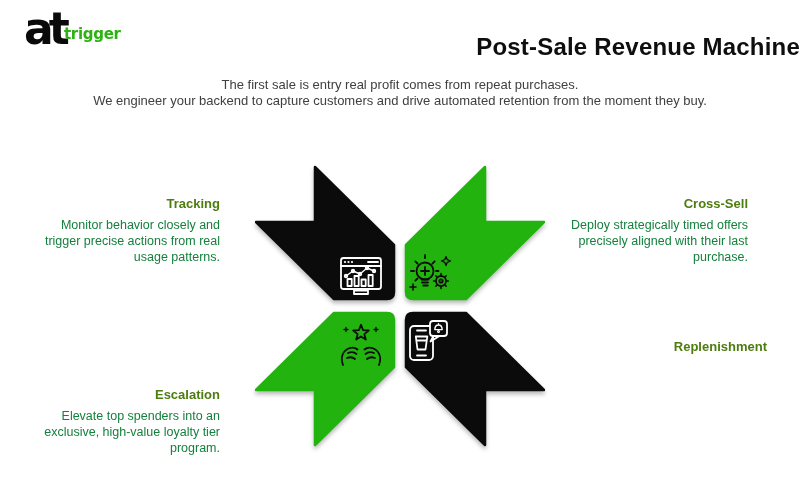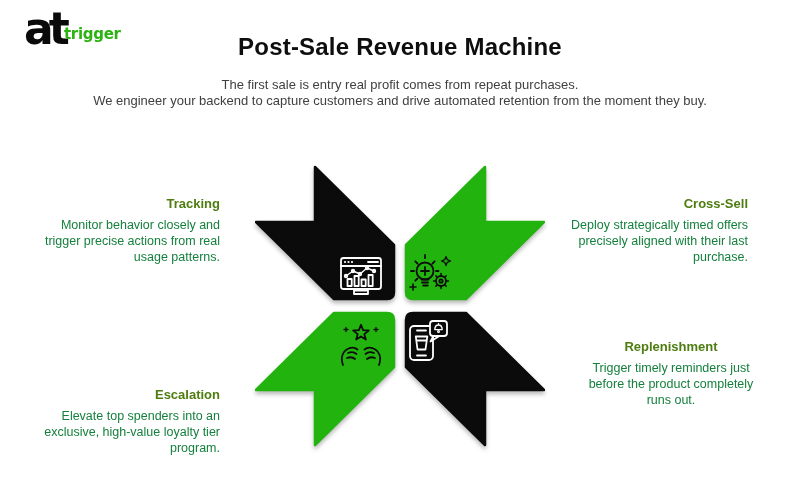--- a/index.html
+++ b/index.html
@@ -25,36 +25,36 @@
   .logo-digital {
     position: absolute; left: 40px; top: 19px;
     font-family: "DejaVu Sans", sans-serif;
     font-size: 15px; font-weight: 700; letter-spacing: -0.3px;
     color: #2cb312;
   }
 
   
   .title {
     position: absolute; top: 33px; left: 0; width: 800px;
-    text-align: center; font-size: 24px; font-weight: 700;
+    text-align: right; font-size: 24px; font-weight: 700;
     letter-spacing: 0.2px; color: #0e0e0e;
   }
   .subtitle {
     position: absolute; top: 77px; left: 0; width: 800px;
     text-align: center; font-size: 13px; line-height: 16px; color: #404040;
   }
 
   
   .qblock { position: absolute; width: 192px; }
   .qblock .q-title { font-size: 13px; font-weight: 700; color: #4d7c0f; margin-bottom: 6px; }
   .qblock .q-desc  { font-size: 12.5px; line-height: 16px; color: #15803d; white-space: pre-line; }
   .q-tl { left: 28px;  top: 196px; text-align: right; }
   .q-tr { left: 556px; top: 196px; text-align: right;  }
   .q-bl { left: 28px;  top: 339px; text-align: right; margin-top: 48px; }
-  .q-br { left: 575px; top: 339px; text-align: center;  }
+  .q-br { left: 575px; top: 339px; text-align: right;  }
 
   
   .arrows-svg {
     position: absolute; left: 255px; top: 161px;
     width: 290px; height: 290px;
     filter: drop-shadow(0 3px 2px rgba(0,0,0,0.28));
   }
   .arrow-path { stroke-width: 2.5; stroke-linejoin: round; }
   .icon-g { fill: none; stroke-width: 1.8; stroke-linecap: round; stroke-linejoin: round; }
 </style>
@@ -87,23 +87,20 @@
 purchase.</div>
   </div>
   <div class="qblock q-bl">
     <div class="q-title">Escalation</div>
     <div class="q-desc">Elevate top spenders into an
 exclusive, high-value loyalty tier
 program.</div>
   </div>
   <div class="qblock q-br">
     <div class="q-title">Replenishment</div>
-    <div class="q-desc">Trigger timely reminders just
-before the product completely
-runs out.</div>
   </div>
 
   <svg class="arrows-svg" viewBox="0 0 290 290">
 
     <path class="arrow-path" d="M60,6 L139,84 L139,131 Q139,138 132,138 L79,138 L1,61 L60,61 Z" stroke="#0b0b0b" fill="#0b0b0b"></path>
     <path class="arrow-path" transform="translate(290,0) scale(-1,1)" d="M60,6 L139,84 L139,131 Q139,138 132,138 L79,138 L1,61 L60,61 Z" stroke="#22b30e" fill="#22b30e"></path>
     <path class="arrow-path" transform="translate(0,290) scale(1,-1)" d="M60,6 L139,84 L139,131 Q139,138 132,138 L79,138 L1,61 L60,61 Z" stroke="#22b30e" fill="#22b30e"></path>
     <path class="arrow-path" transform="translate(290,290) scale(-1,-1)" d="M60,6 L139,84 L139,131 Q139,138 132,138 L79,138 L1,61 L60,61 Z" stroke="#0b0b0b" fill="#0b0b0b"></path>
 
     <g class="icon-g" transform="translate(82,92)" stroke="#ffffff">

